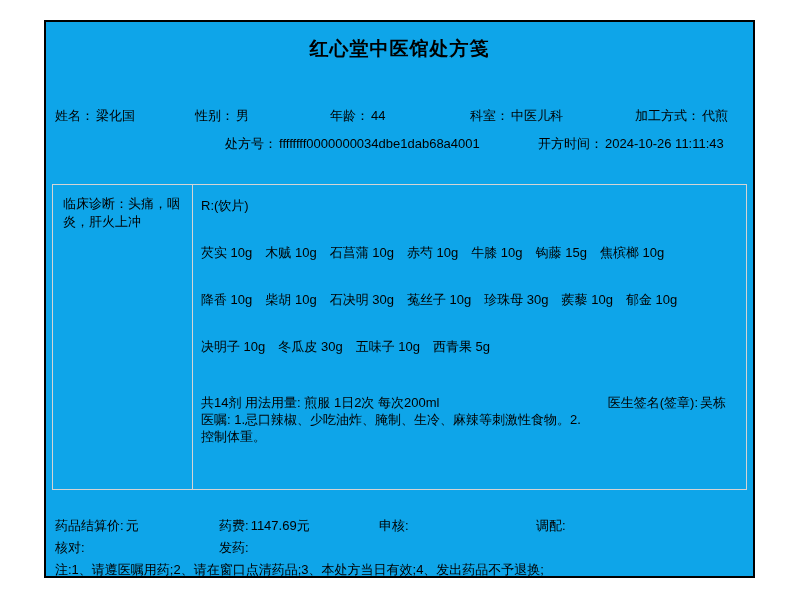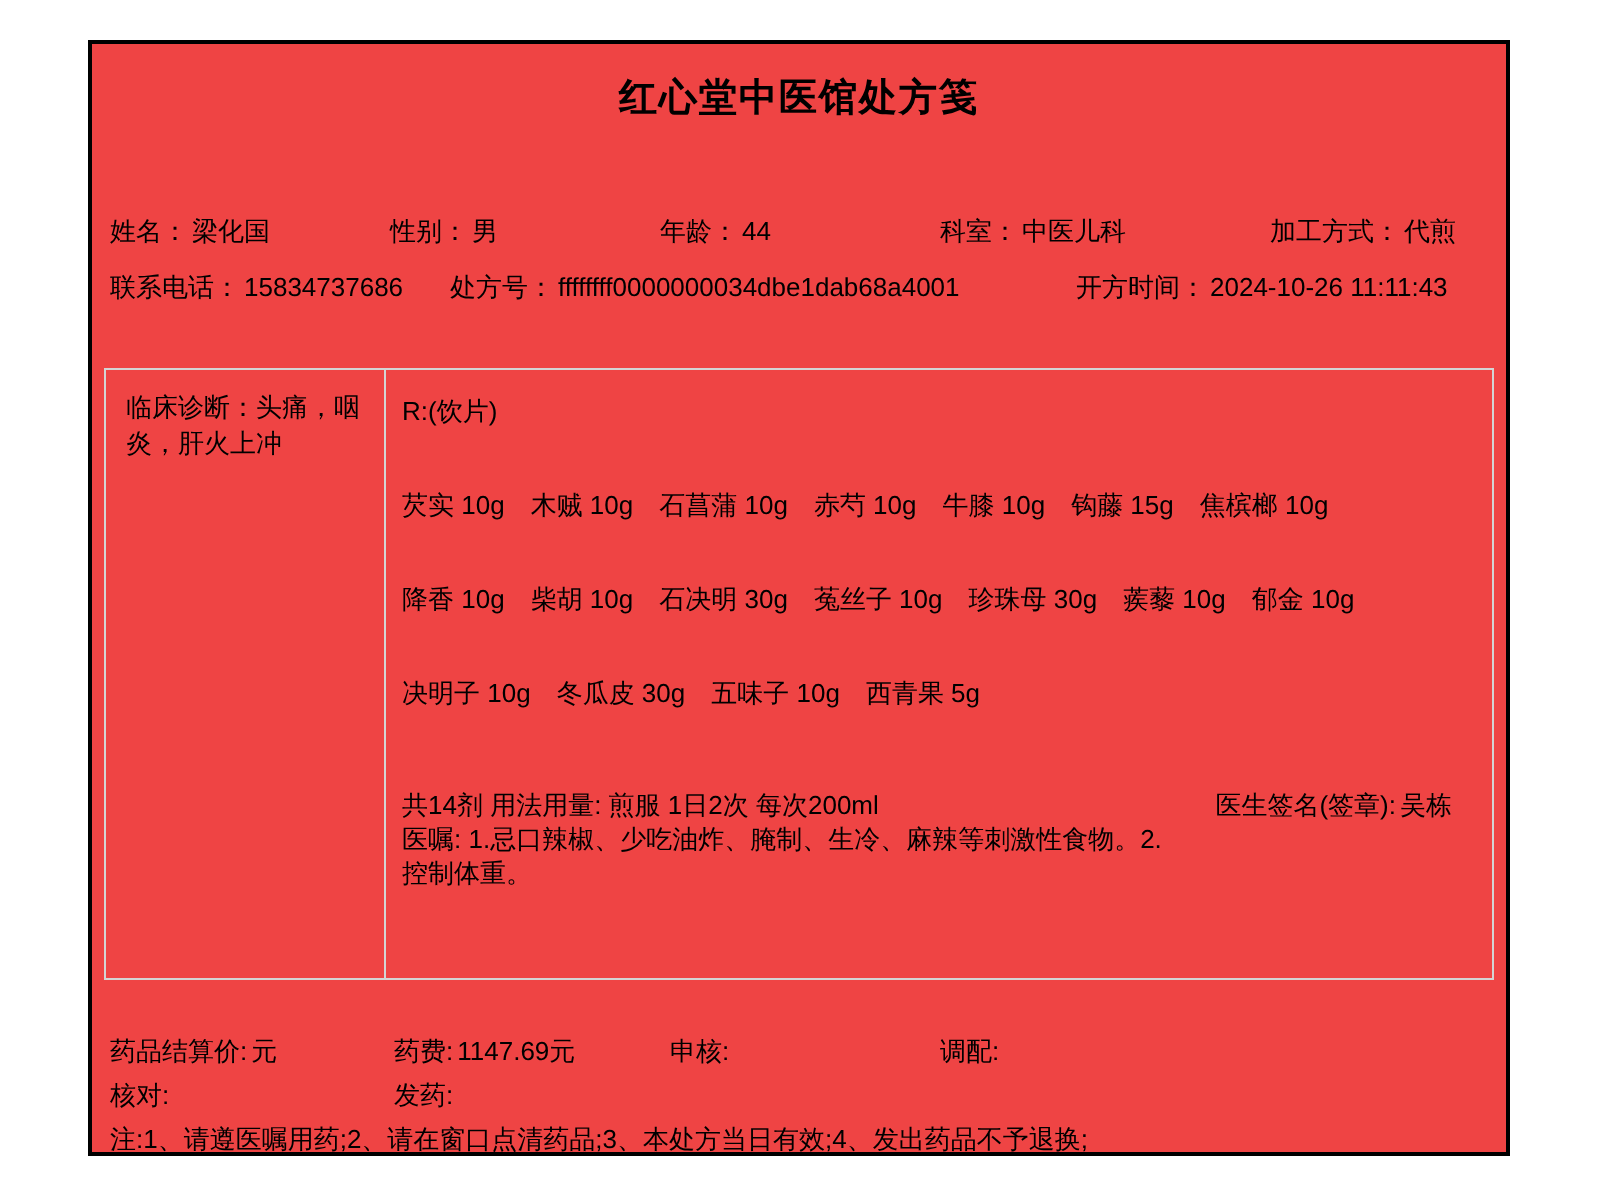--- a/index.html
+++ b/index.html
@@ -10,21 +10,21 @@
     font-size: 13px;
     color: #000000;
     overflow: hidden;
   }
   .sheet {
     position: absolute;
     left: 44px; top: 20px;
     width: 711px; height: 558px;
     border: 2px solid #000000;
     box-sizing: border-box;
-    background: #ef4444;
+    background: #0ea5e9;
   }
   .title {
     position: absolute;
     top: 14px; left: 0;
     width: 100%;
     text-align: center;
     font-size: 19px;
     font-weight: bold;
     letter-spacing: 1px;
   }
@@ -72,21 +72,21 @@
     justify-content: space-between;
     align-items: flex-end;
   }
   .doctor-sign { margin-right: 12px; white-space: nowrap; }
   .advice { line-height: 17px; }
   .footer {
     position: absolute;
     left: 9px; right: 9px; top: 496px;
     line-height: 16px;
   }
-  .f-row { display: flex; margin-bottom: 6px; }
+  .f-row { display: flex; margin-bottom: 6px; gap: 22px; }
   .f-col1 { width: 142px; }
   .f-col2 { width: 138px; }
   .f-col3 { width: 135px; }
   .f-col4 { flex: 1; }
   .kv .v { margin-left: 2px; }
 </style>
 </head>
 <body>
 
 <div class="sheet">
@@ -95,21 +95,20 @@
 
   <div class="p-row p-row1">
     <span class="p-field f0 kv"><span>姓名：</span><span class="v">梁化国</span></span>
     <span class="p-field f1 kv"><span>性别：</span><span class="v">男</span></span>
     <span class="p-field f2 kv"><span>年龄：</span><span class="v">44</span></span>
     <span class="p-field f3 kv"><span>科室：</span><span class="v">中医儿科</span></span>
     <span class="p-field f4 kv"><span>加工方式：</span><span class="v">代煎</span></span>
   </div>
 
   <div class="p-row p-row2">
-    <span class="p-field f0 kv"><span>联系电话：</span><span class="v">15834737686</span></span>
     <span class="p-field f1 kv"><span>处方号：</span><span class="v">ffffffff0000000034dbe1dab68a4001</span></span>
     <span class="p-field f2 kv"><span>开方时间：</span><span class="v">2024-10-26 11:11:43</span></span>
   </div>
 
   <div class="main-box">
     <div class="diag-cell">
       <span>临床诊断：</span><span>头痛，咽炎，肝火上冲</span>
     </div>
     <div class="rx-cell">
       <div class="rx-header">R:(饮片)</div>

